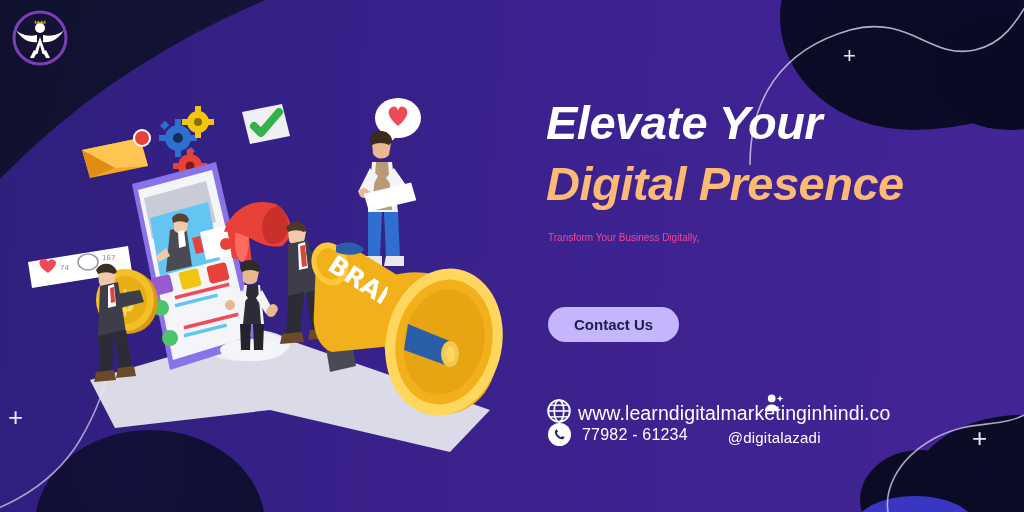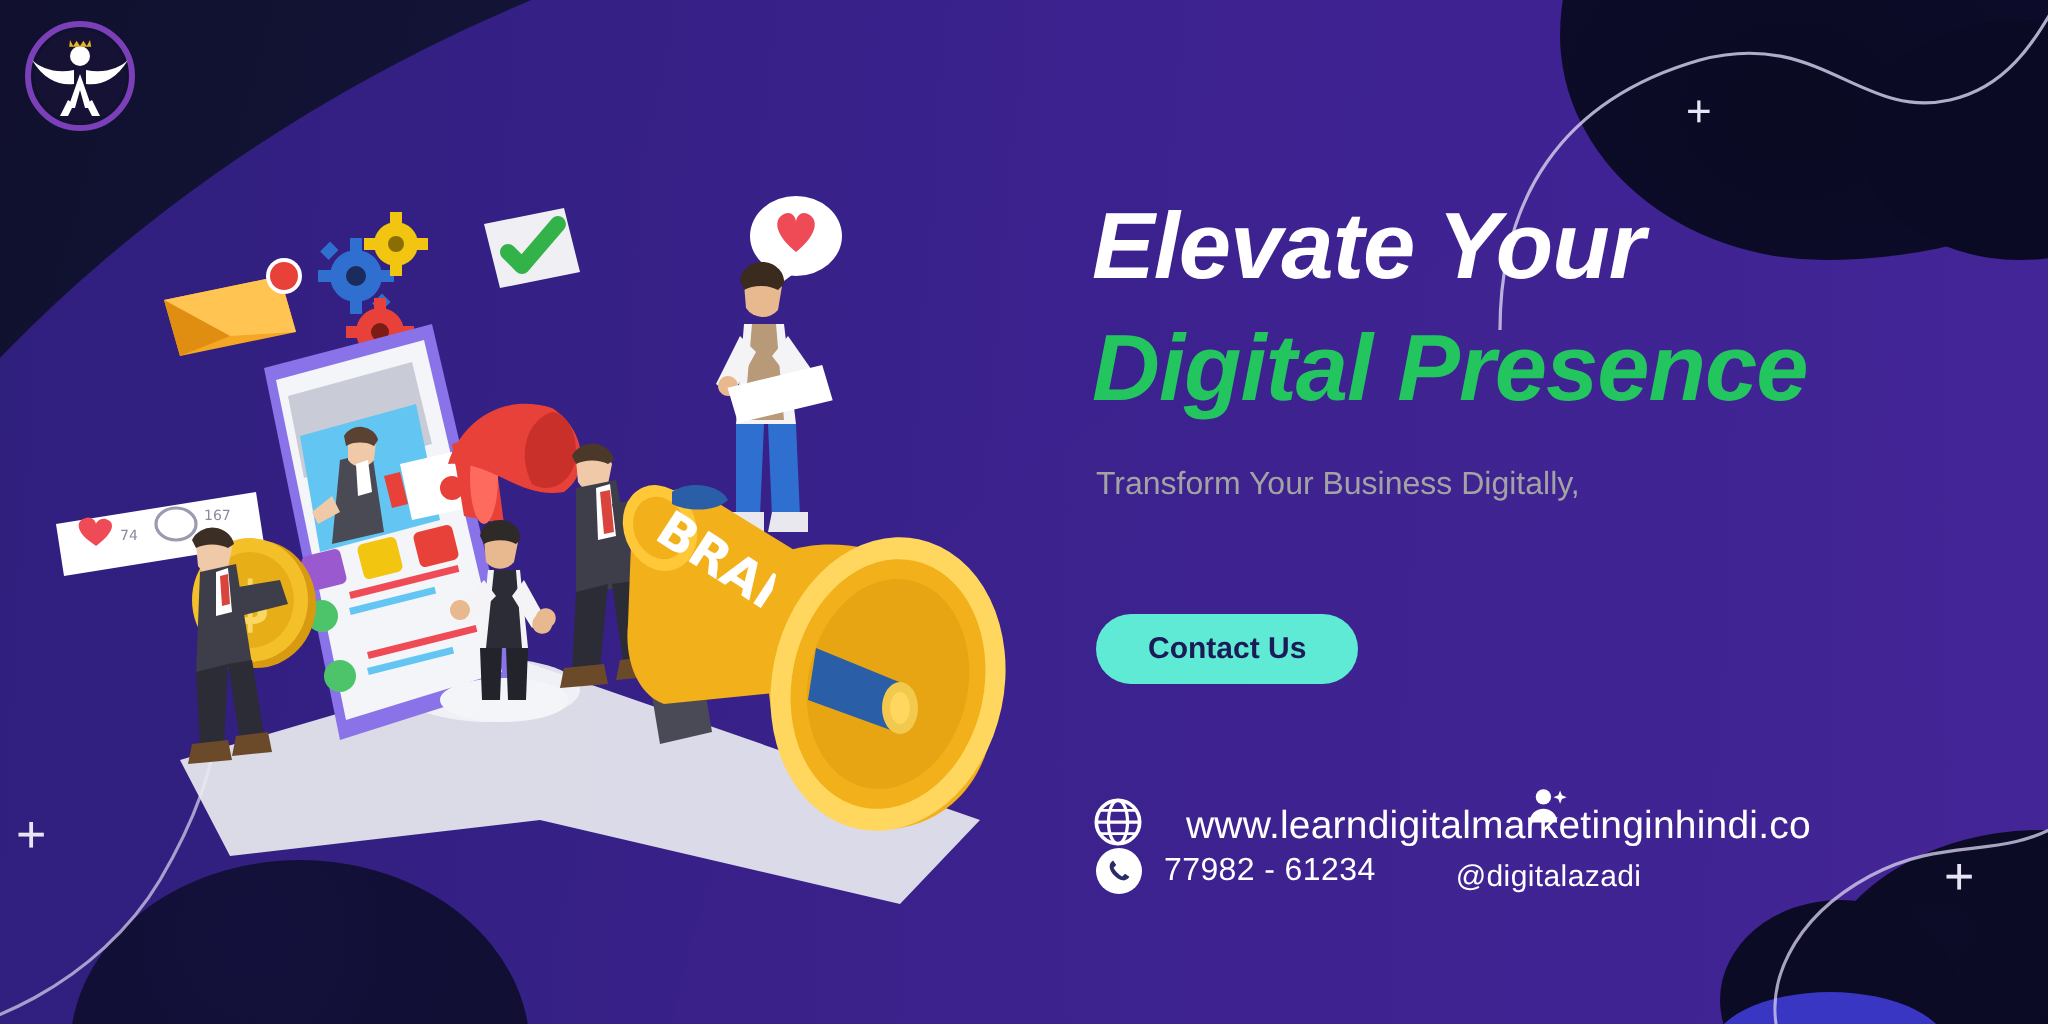--- a/index.html
+++ b/index.html
@@ -105,34 +105,34 @@
     position: absolute; top: 92px; left: 0;
     margin: 0;
     font-size: 47px;
     font-weight: bold;
     font-style: italic;
     letter-spacing: -0.5px;
     line-height: 1.3;
     color: #ffffff;
     white-space: nowrap;
   }
-  .headline .l2 { color: #22c55e; display: block; }
+  .headline .l2 { color: #fdba74; display: block; }
   .subtitle {
     position: absolute; top: 230px; left: 2px;
     margin: 0;
-    font-size: 16px;
+    font-size: 10px;
     line-height: 1.65;
-    color: #a3a3a3;
+    color: #ec4899;
     font-weight: 500;
     white-space: nowrap;
   }
   .cta {
     position: absolute; top: 307px; left: 2px;
     display: inline-flex; align-items: center; justify-content: center;
-    background: #5eead4;
+    background: #c4b5fd;
     color: #1b1b55;
     border: none;
     border-radius: 22px;
     padding: 0 26px;
     height: 35px;
     font-size: 15px;
     font-weight: bold;
     font-family: "Liberation Sans", sans-serif;
     cursor: pointer;
     white-space: nowrap;
@@ -153,21 +153,21 @@
   .contact-text {
     color: #ffffff;
     font-size: 16px;
     font-weight: 500;
     letter-spacing: .2px;
     white-space: nowrap;
   }
   .contact-text.handle { font-size: 15px; }
   .url-row {
     position: absolute; top: 398px; left: 0;
-    display: flex; align-items: center; gap: 21px;
+    display: flex; align-items: center; gap: 6px;
   }
   .url-text {
     color: #ffffff;
     font-size: 19.5px;
     font-weight: 400;
     letter-spacing: .1px;
     white-space: nowrap;
   }
 
   

